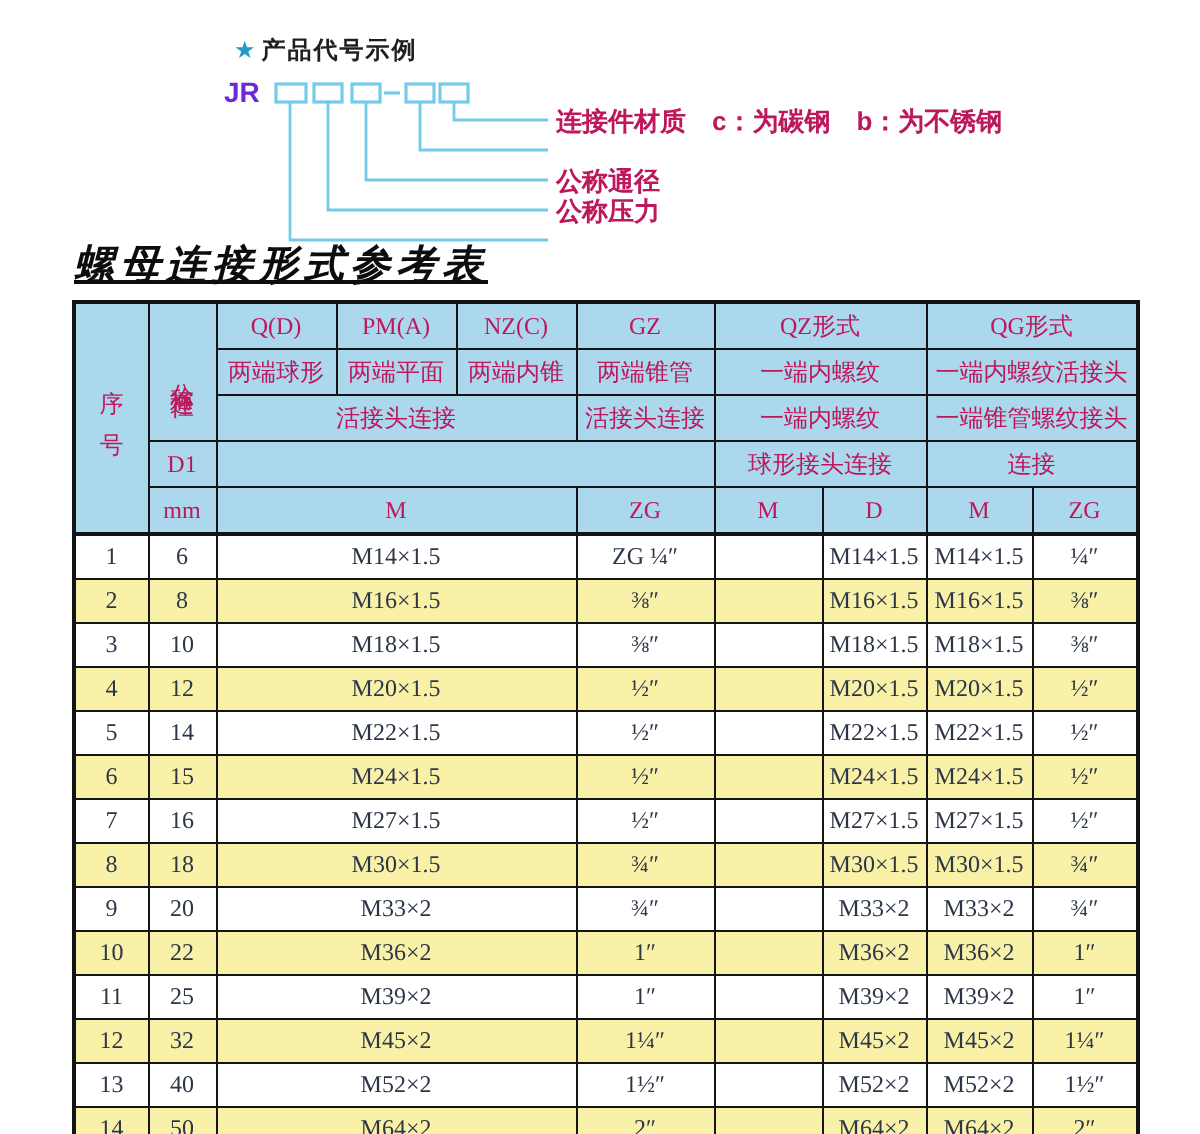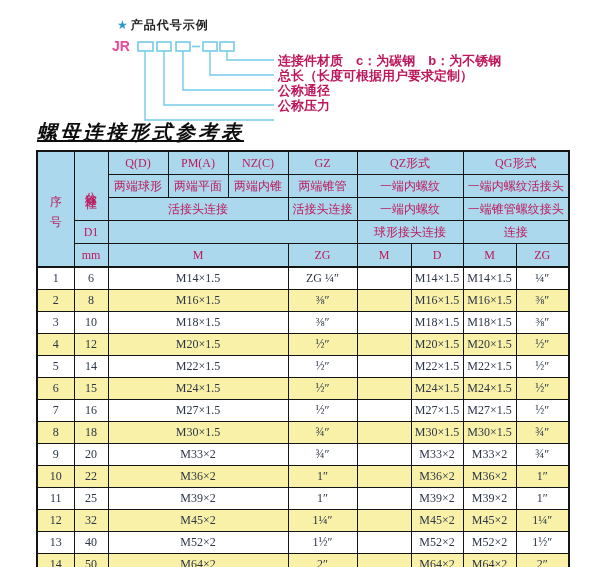--- a/index.html
+++ b/index.html
@@ -4,21 +4,21 @@
 <style>
   html,body{margin:0;padding:0;background:#fff;}
   body{width:600px;height:567px;position:relative;overflow:hidden;
        font-family:"Liberation Sans","DejaVu Sans",sans-serif;color:#222;}
 
   
   .diagram{position:absolute;left:0;top:0;width:600px;height:150px;}
   .product-title{position:absolute;left:117px;top:17px;font-size:12px;font-weight:bold;
                  color:#1f1f1f;letter-spacing:1px;}
   .product-title .star{color:#2898cc;margin-right:2px;}
-  .code-prefix{position:absolute;left:112px;top:38px;font-size:14px;font-weight:bold;color:#ec4899;}
+  .code-prefix{position:absolute;left:112px;top:38px;font-size:14px;font-weight:bold;color:#6d28d9;}
   .leader-svg{position:absolute;left:0;top:0;}
   .diagram-label{position:absolute;left:278px;font-size:13px;font-weight:bold;color:#be185d;
                  white-space:nowrap;line-height:15px;}
 
   
   .section-title{position:absolute;left:37px;top:119px;font-size:20px;font-weight:bold;
                  font-style:italic;letter-spacing:3px;color:#0d0d0d;
                  font-family:"DejaVu Serif","Liberation Serif",serif;text-decoration:underline;}
 
   
@@ -56,21 +56,20 @@
     <g stroke="#74cbe8" stroke-width="1.4" fill="none">
       <polyline points="227,51 227,60 274,60"></polyline>
       <polyline points="210,51 210,75 274,75"></polyline>
       <polyline points="183,51 183,90 274,90"></polyline>
       <polyline points="164,51 164,105 274,105"></polyline>
       <polyline points="145,51 145,120 274,120"></polyline>
     </g>
   </svg>
 
   <div class="diagram-label" style="top:53px">连接件材质　c：为碳钢　b：为不锈钢</div>
-  <div class="diagram-label" style="top:68px">总长（长度可根据用户要求定制）</div>
   <div class="diagram-label" style="top:83px">公称通径</div>
   <div class="diagram-label" style="top:98px">公称压力</div>
 </div>
 
 <div class="section-title">螺母连接形式参考表</div>
 
 <table class="ref-table">
   <colgroup>
     <col style="width:37px">
       <col style="width:34px">

